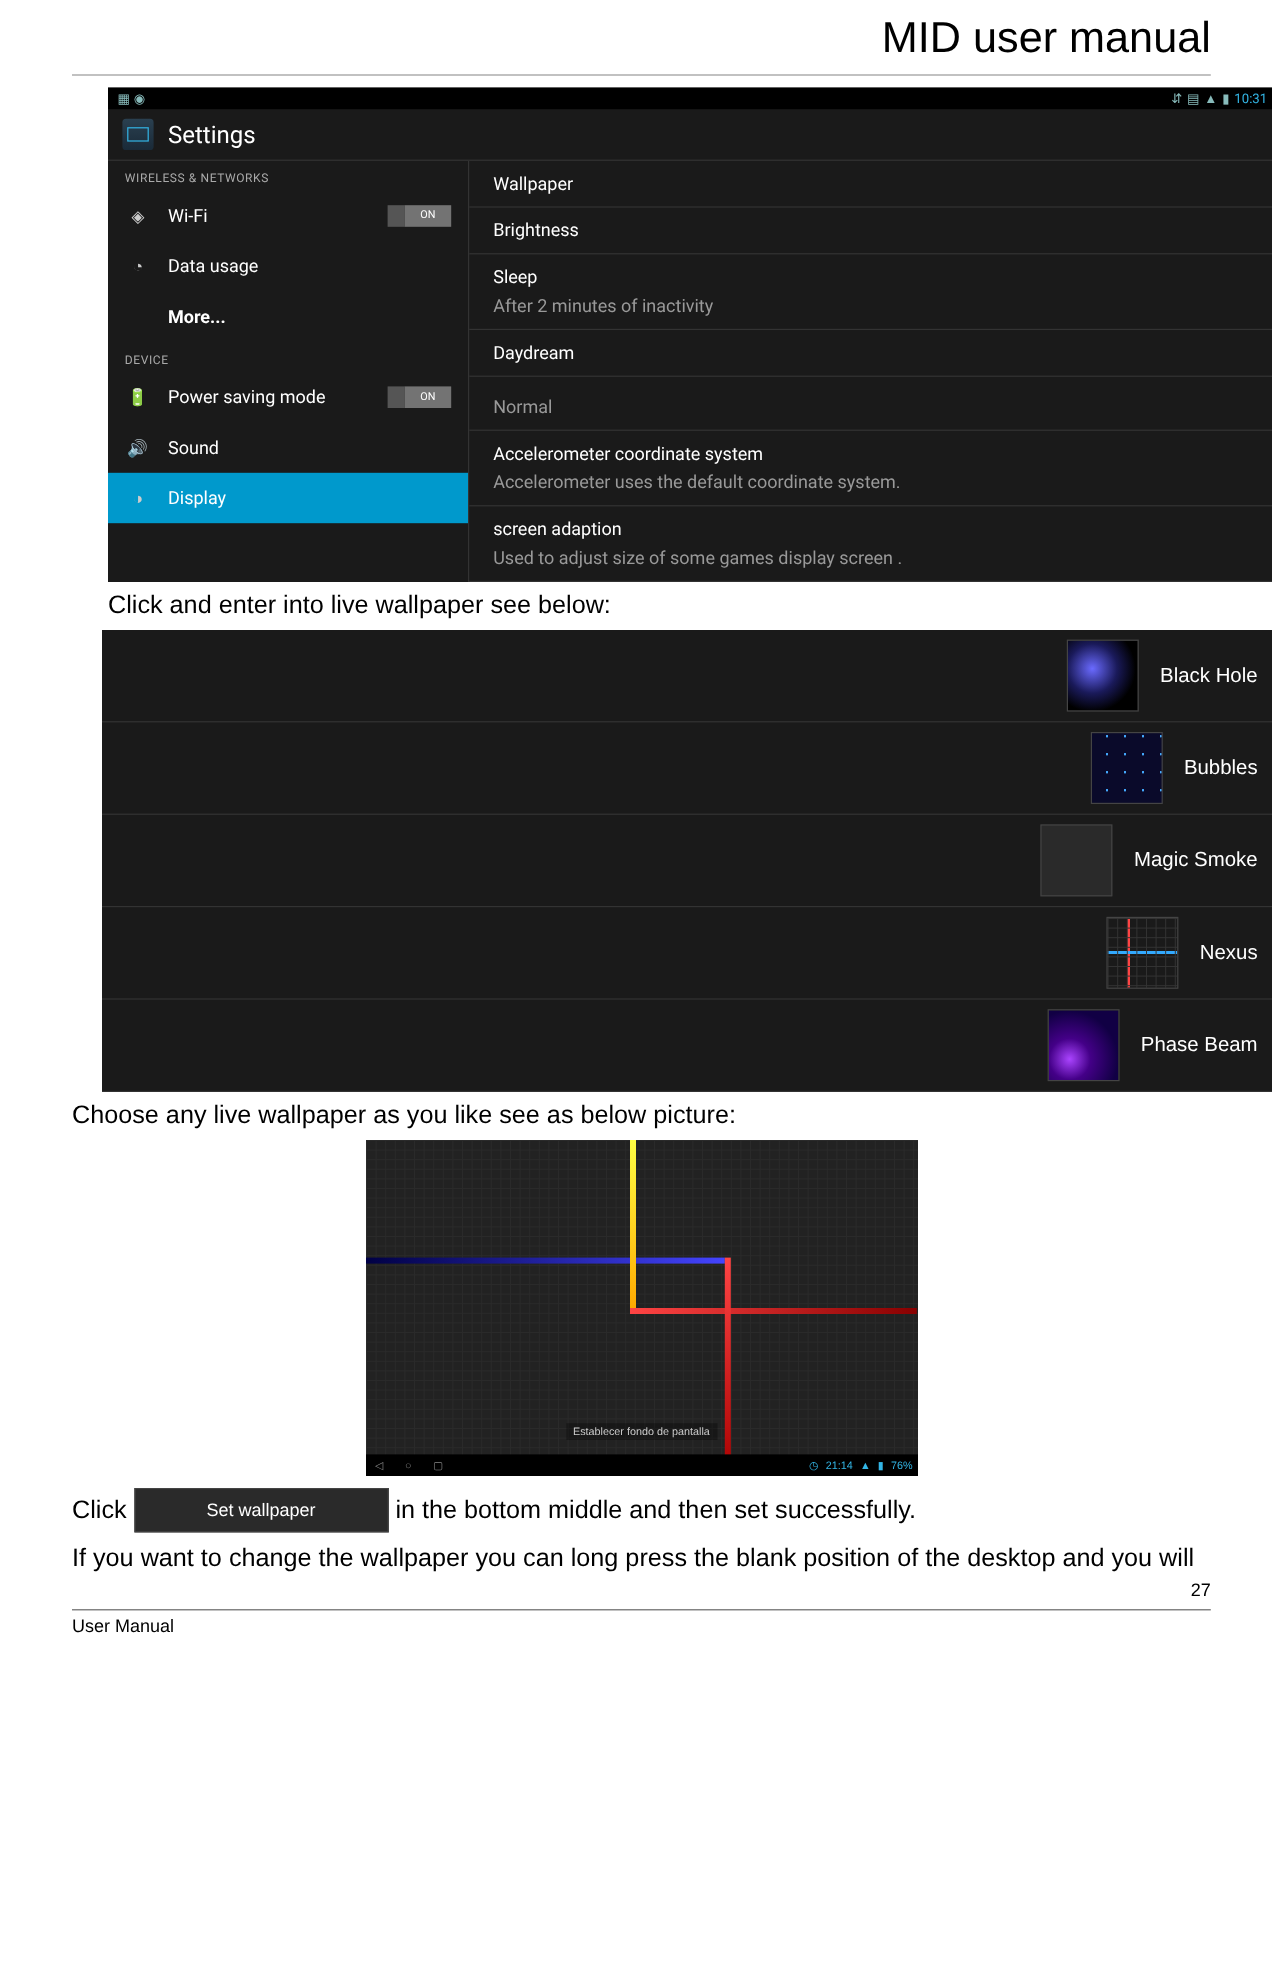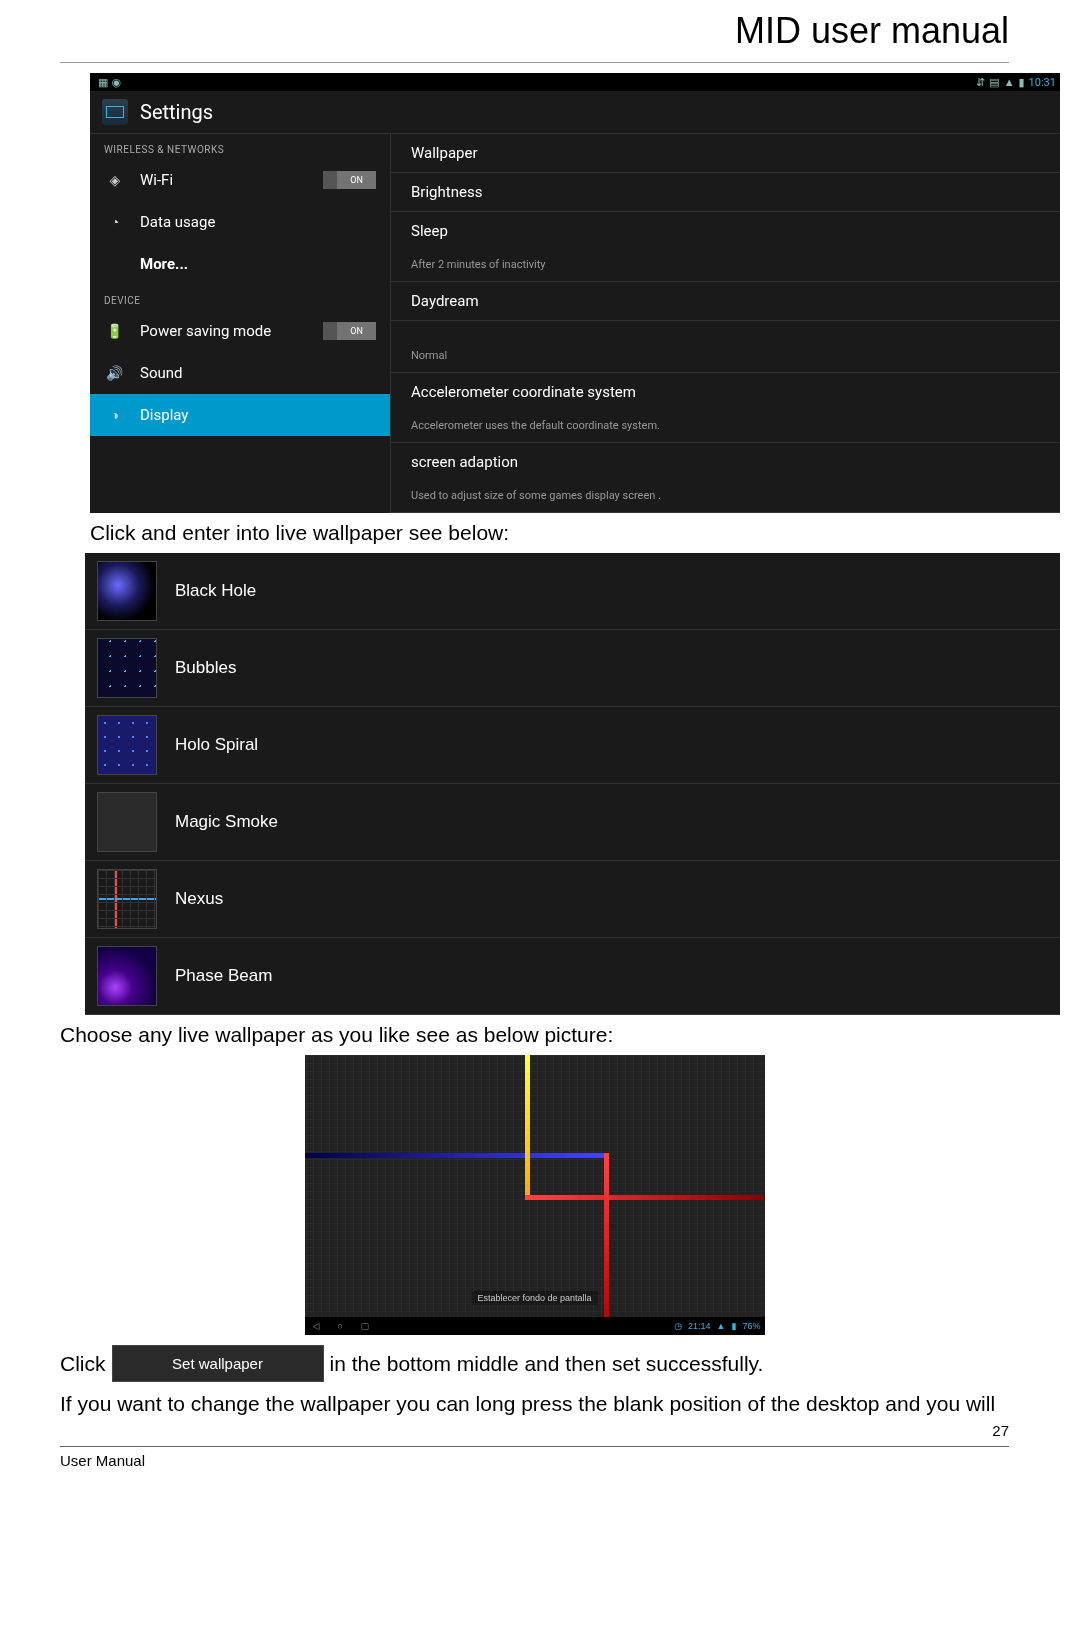--- a/index.html
+++ b/index.html
@@ -136,37 +136,38 @@
     }
     .right-item {
       padding: 10px 20px;
       border-bottom: 1px solid #333;
     }
     .right-item .title {
       font-size: 15px;
       color: #fff;
     }
     .right-item .subtitle {
-      font-size: 11px;
+      font-size: 15px;
       color: #999;
-      margin-top: 18px;
+      margin-top: 6px;
     }
     
     
     .screenshot2 {
       background: #1a1a1a;
       color: #fff;
       margin: 5px 0 5px 25px;
       width: 975px;
     }
     .wallpaper-item {
       display: flex;
       align-items: center;
       padding: 8px 12px;
       border-bottom: 1px solid #333;
+      justify-content: flex-end;
     }
     .wallpaper-thumb {
       width: 58px;
       height: 58px;
       margin-right: 18px;
       border: 1px solid #444;
     }
     .wp-black-hole { background: radial-gradient(circle at 35% 40%, #6a6aff 0%, #1a1a5a 40%, #000 70%); }
     .wp-bubbles { background: #0a0a2a; background-image: radial-gradient(#4af 1px, transparent 1px), radial-gradient(#4af 1px, transparent 1px); background-size: 15px 15px; background-position: 5px 10px, 20px 25px; }
     .wp-holo { background: #1a1a6a; background-image: radial-gradient(#48f 1.5px, transparent 1.5px); background-size: 14px 14px; }
@@ -347,24 +348,20 @@
   <div class="body-text" style="margin-left: 30px;">Click and enter into live wallpaper see below:</div>
 
   <div class="screenshot2">
     <div class="wallpaper-item">
       <div class="wallpaper-thumb wp-black-hole"></div>
       <div class="wallpaper-label">Black Hole</div>
     </div>
     <div class="wallpaper-item">
       <div class="wallpaper-thumb wp-bubbles"></div>
       <div class="wallpaper-label">Bubbles</div>
-    </div>
-    <div class="wallpaper-item">
-      <div class="wallpaper-thumb wp-holo"></div>
-      <div class="wallpaper-label">Holo Spiral</div>
     </div>
     <div class="wallpaper-item">
       <div class="wallpaper-thumb wp-smoke"></div>
       <div class="wallpaper-label">Magic Smoke</div>
     </div>
     <div class="wallpaper-item">
       <div class="wallpaper-thumb wp-nexus"></div>
       <div class="wallpaper-label">Nexus</div>
     </div>
     <div class="wallpaper-item">

